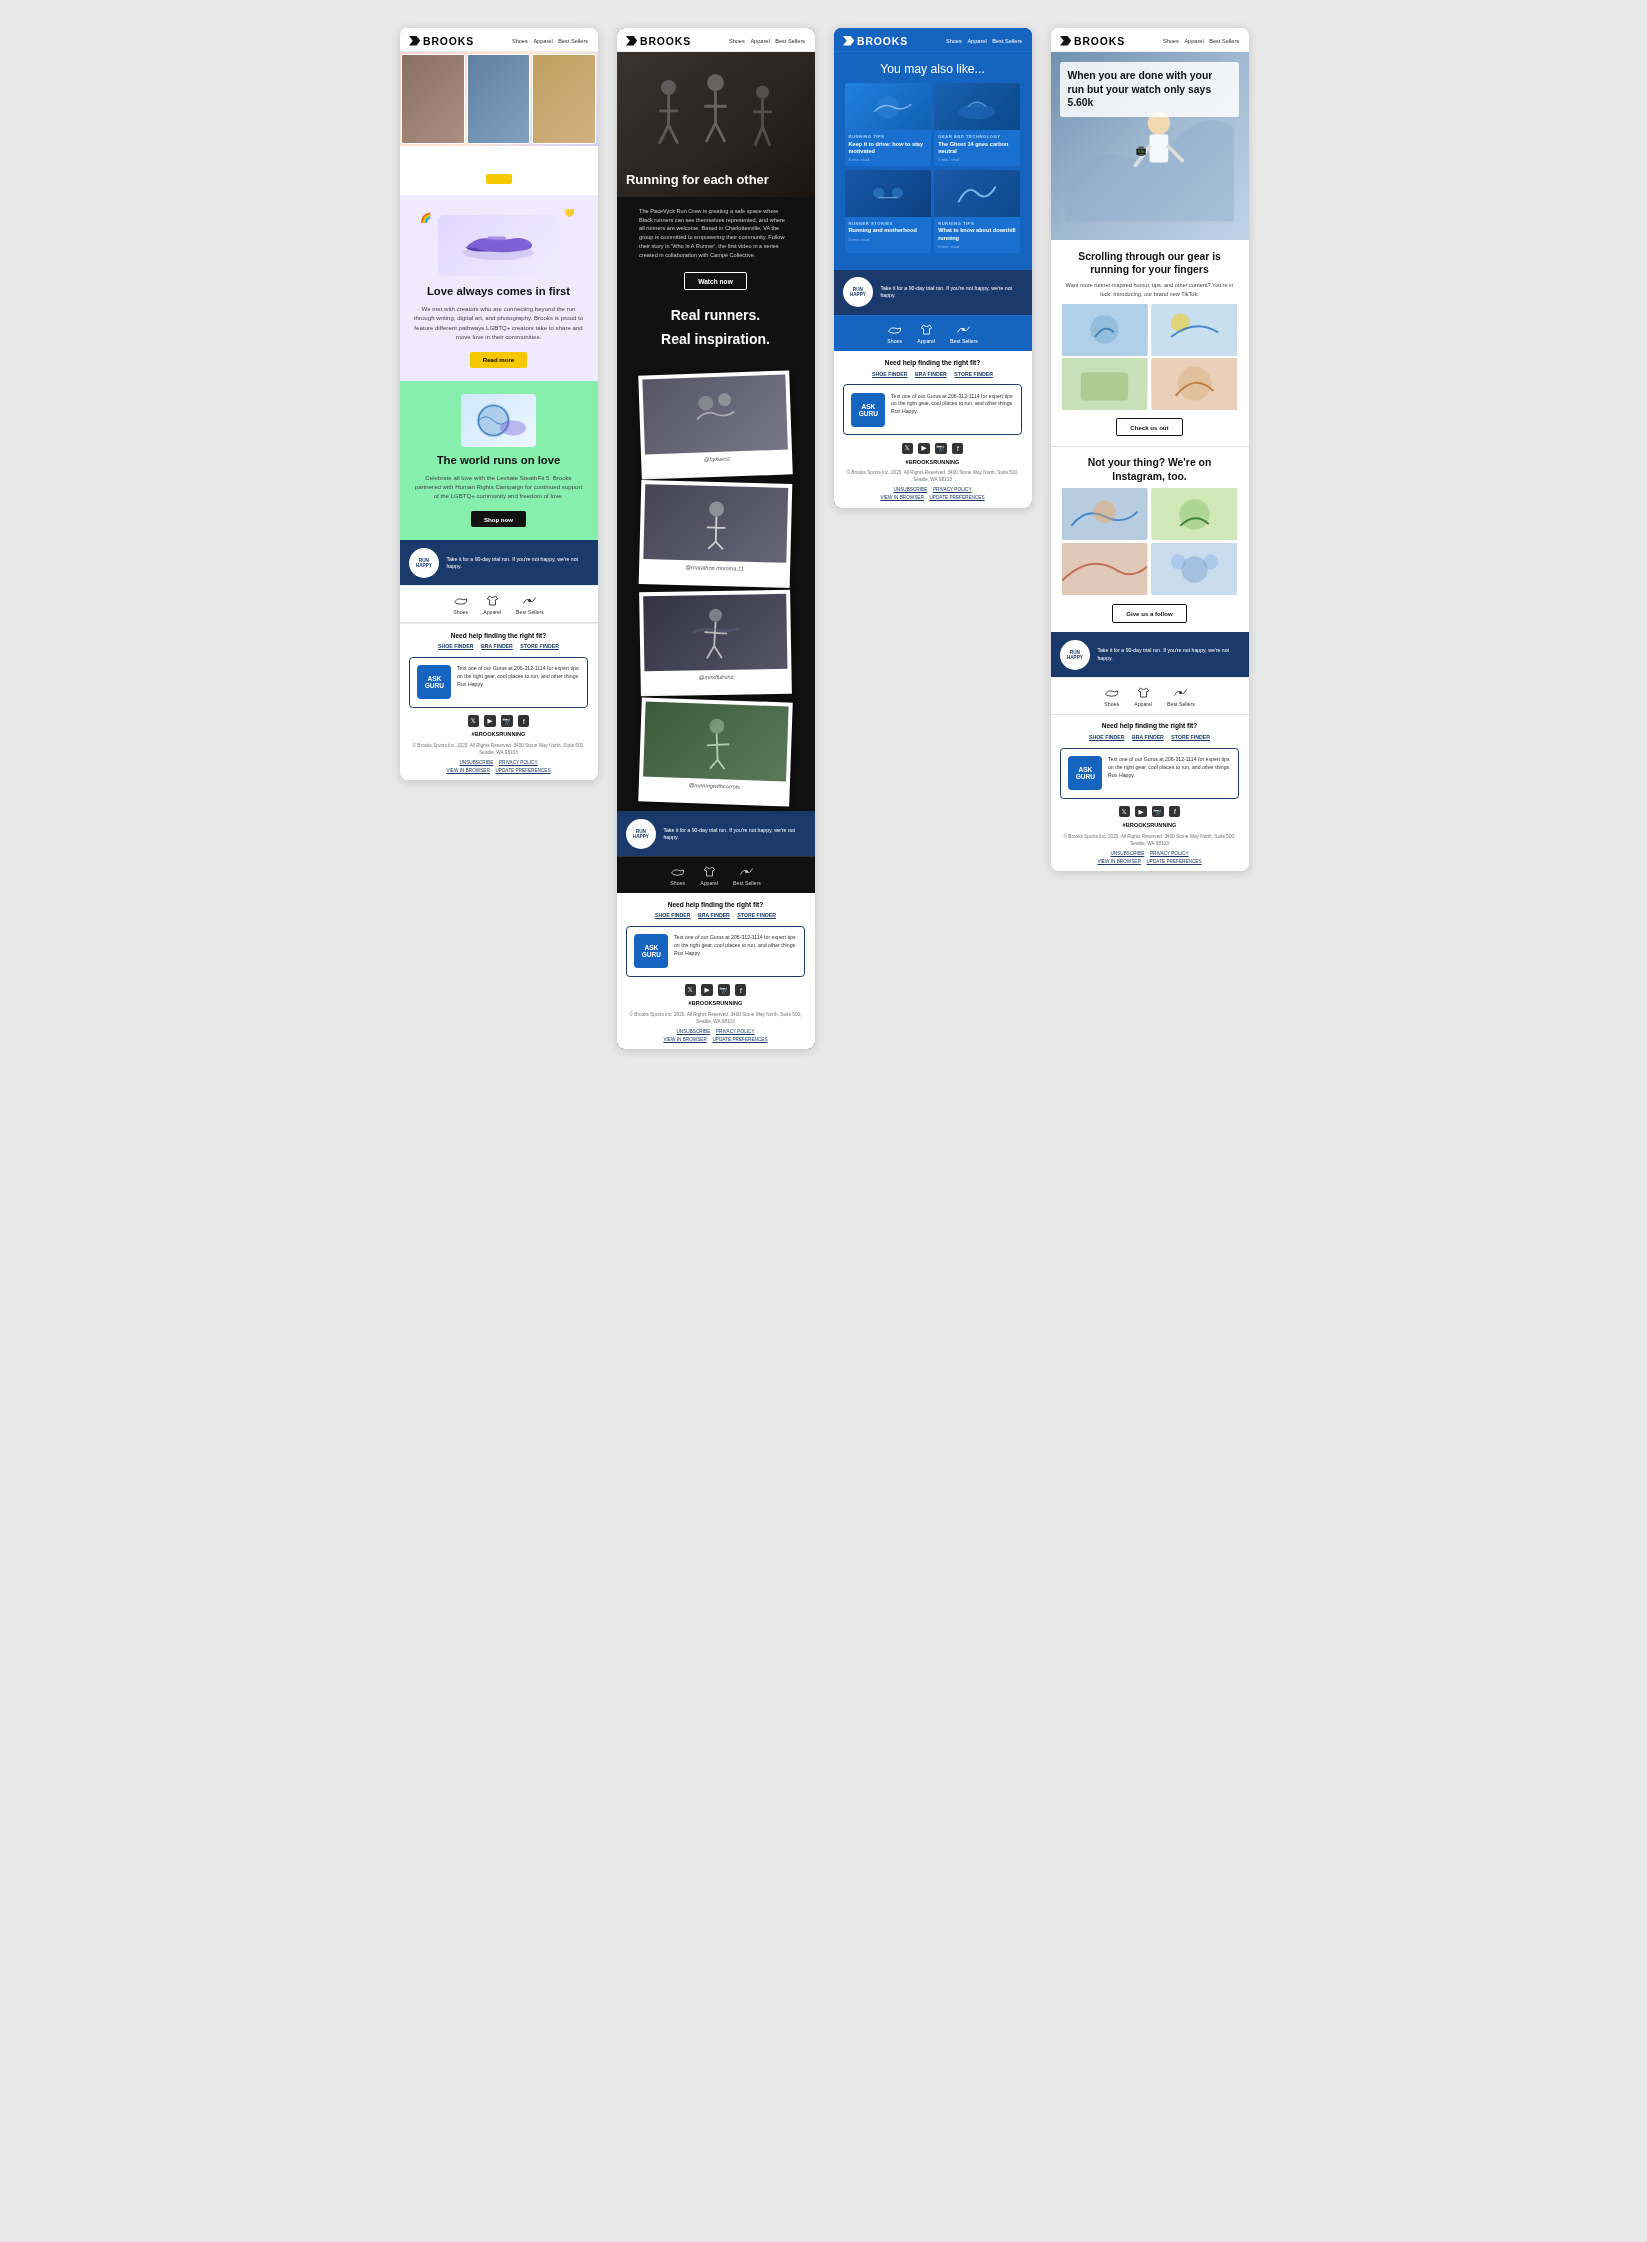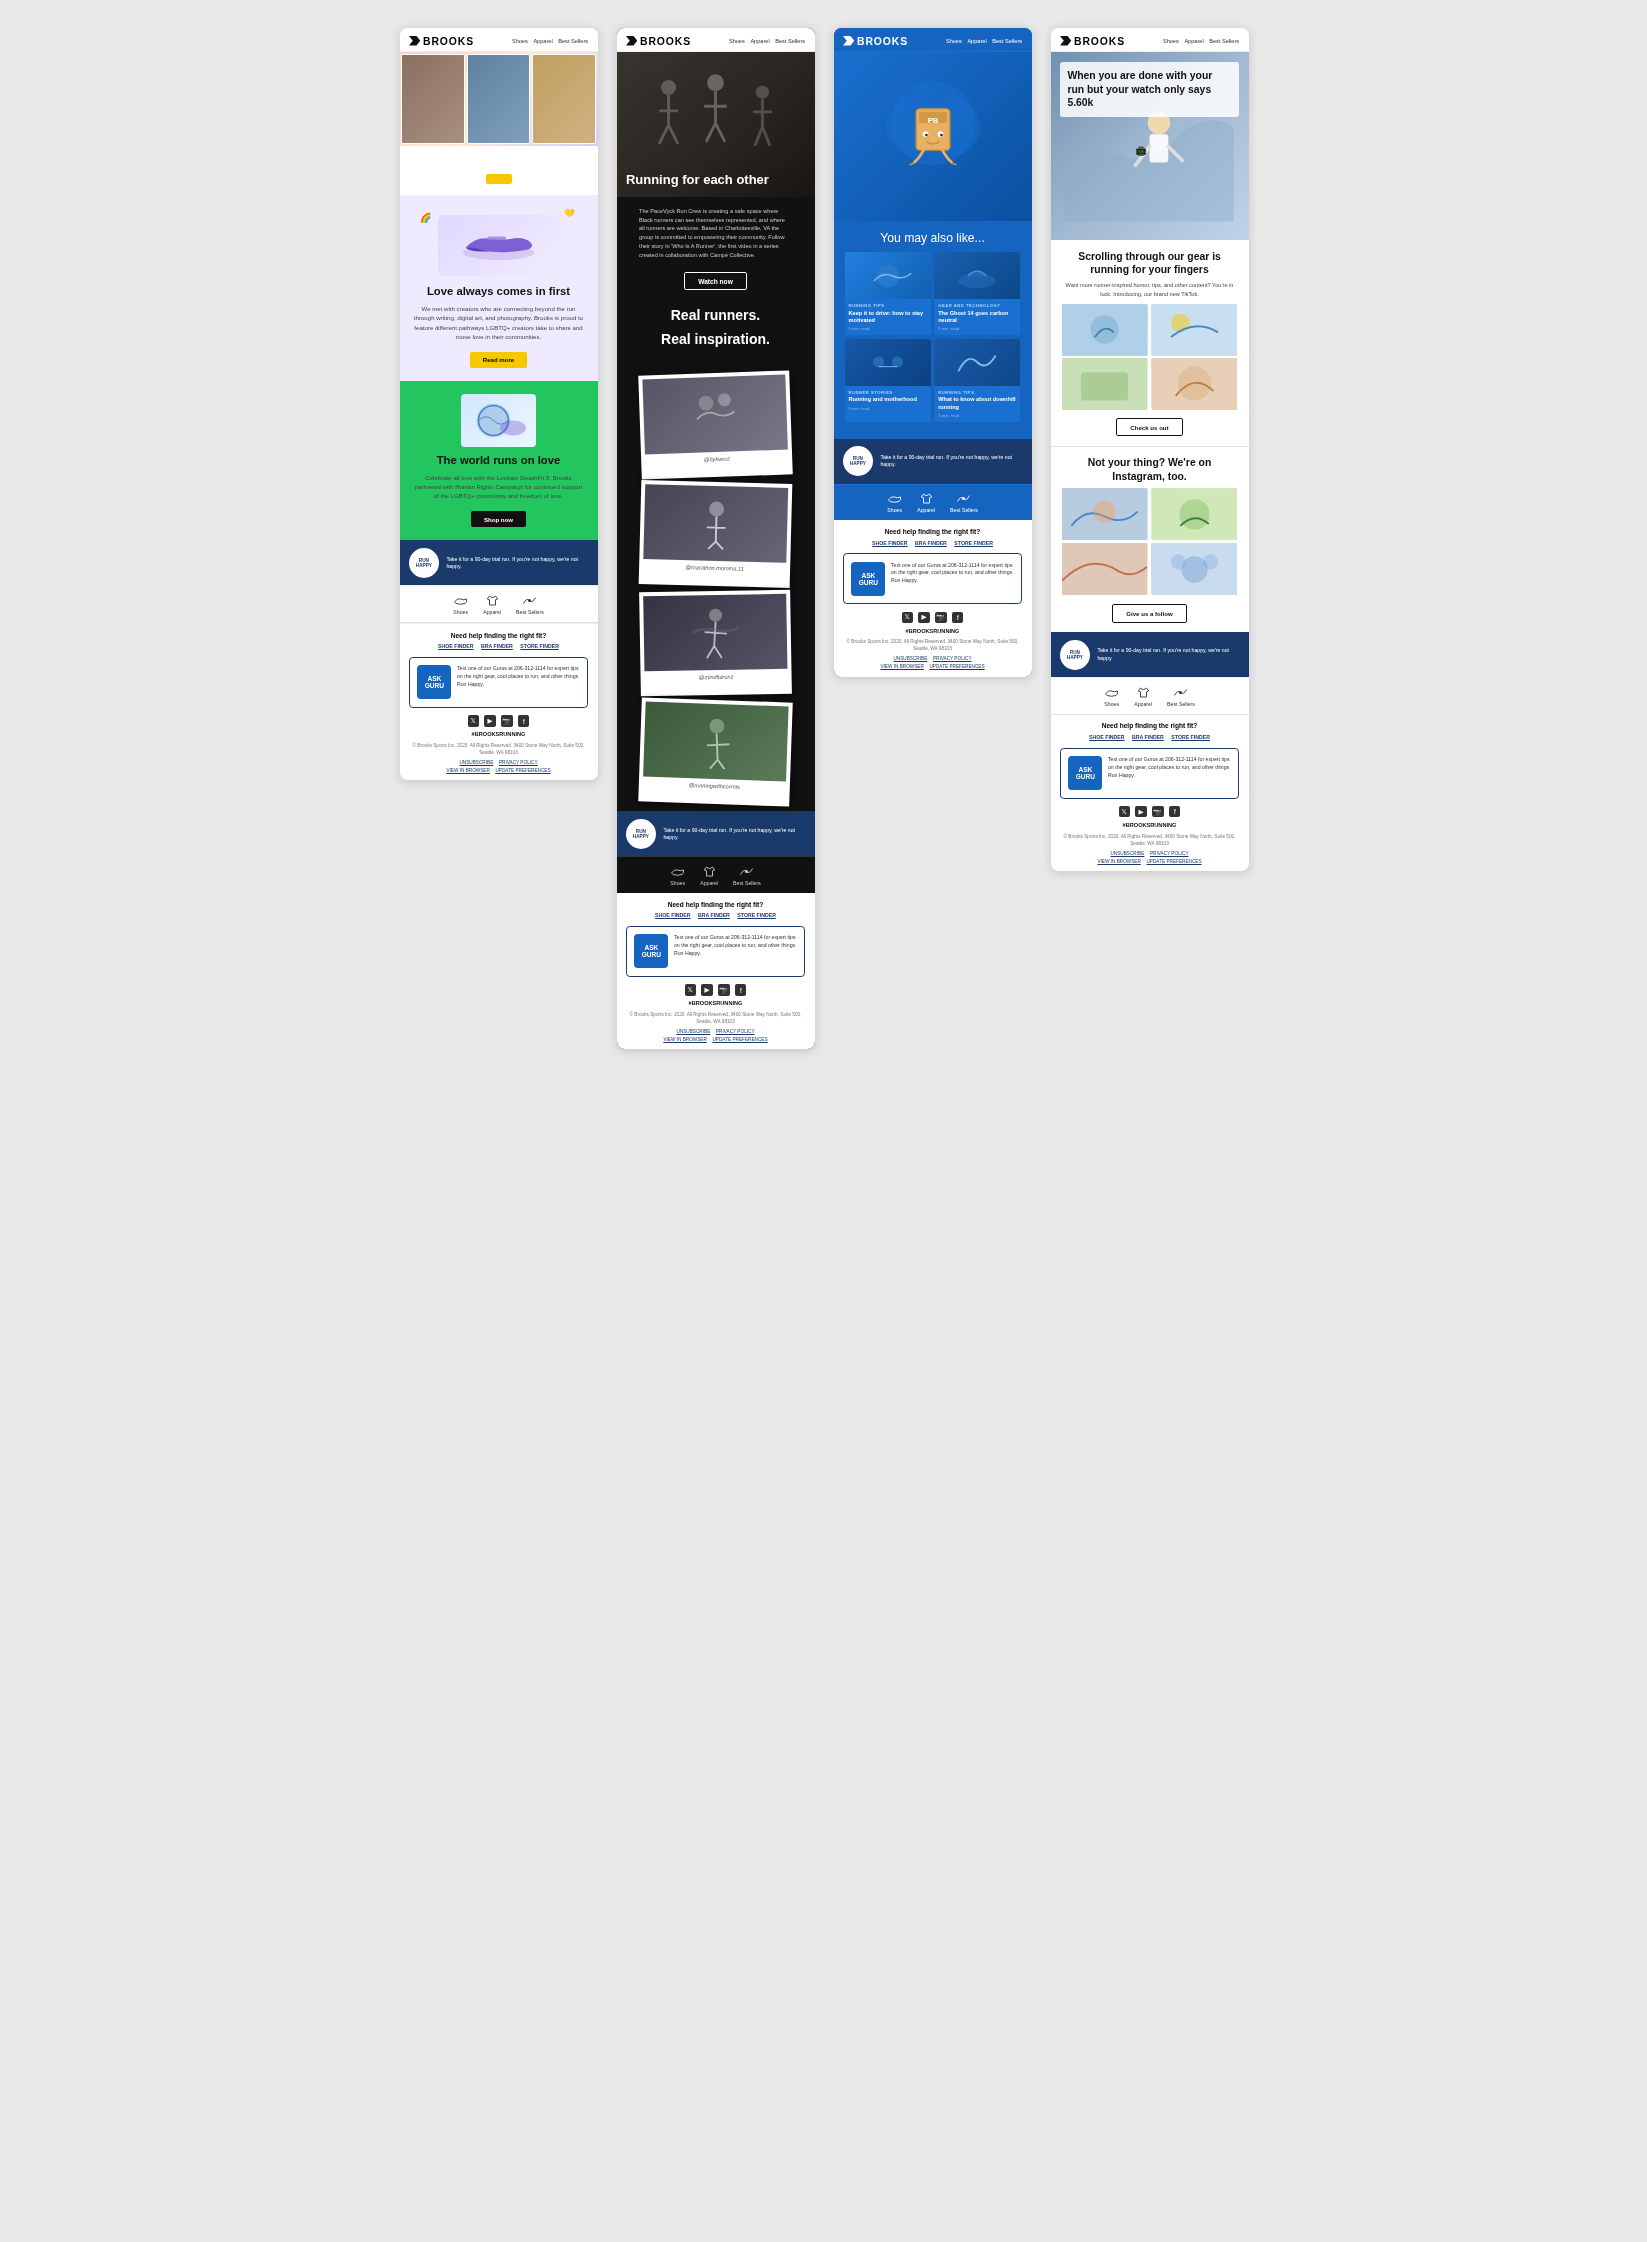--- a/index.html
+++ b/index.html
@@ -77,21 +77,21 @@
     .btn-dark { background: #111; color: #fff; }
     .btn-outline { background: transparent; border: 1.4px solid #111; color: #111; }
     
     .product-area {
       background: #f0eaff;
       padding: 13px;
       text-align: center;
     }
     
     .inspire-section {
-      background: #22c55e;
+      background: #86efac;
       padding: 13px;
       text-align: center;
     }
     
     .run-happy-footer {
       background: #1a3a6b;
       padding: 7.5px 9.4px;
       display: flex;
       align-items: center;
       gap: 7.5px;
@@ -720,42 +720,20 @@
       </svg>
       <span>BROOKS</span>
     </div>
     <div class="nav-links" style="color:#fff;">
       <span>Shoes</span>
       <span>Apparel</span>
       <span>Best Sellers</span>
     </div>
   </div>
 
-  <div class="blue-hero">
-    <svg width="132" height="122" viewBox="0 0 140 130">
-
-      <circle cx="70" cy="50" r="45" fill="#1a70d0" opacity="0.5"></circle>
-      <circle cx="50" cy="55" r="30" fill="#1a70d0" opacity="0.4"></circle>
-      <circle cx="90" cy="55" r="30" fill="#1a70d0" opacity="0.4"></circle>
-
-      <rect x="52" y="35" width="36" height="44" rx="4" fill="#e8b060" stroke="#c8903a" stroke-width="1.5"></rect>
-      <rect x="55" y="38" width="30" height="12" rx="2" fill="#c8903a" opacity="0.7"></rect>
-      <text x="70" y="50" text-anchor="middle" font-size="8" fill="#fff" font-weight="bold">PB</text>
-
-      <circle cx="62" cy="62" r="3" fill="#fff"></circle>
-      <circle cx="78" cy="62" r="3" fill="#fff"></circle>
-      <circle cx="63" cy="63" r="1.5" fill="#333"></circle>
-      <circle cx="79" cy="63" r="1.5" fill="#333"></circle>
-
-      <path d="M63,70 Q70,75 77,70" stroke="#c8903a" stroke-width="1.5" fill="none"></path>
-
-      <path d="M60,79 Q55,88 50,92 M80,79 Q85,88 90,92" stroke="#e8b060" stroke-width="3" fill="none" stroke-linecap="round"></path>
-      <path d="M50,92 Q47,95 45,94 M90,92 Q93,95 95,94" stroke="#c8903a" stroke-width="2" fill="none"></path>
-    </svg>
-  </div>
 
 
   <div style="background:#1564c0; padding:0 5.6px 9.4px;">
     <div class="you-may-title">You may also like...</div>
     <div class="article-grid">
       <div class="article-card">
         <div class="article-card-img">
           <svg width="56" height="28" viewBox="0 0 60 30">
             <circle cx="30" cy="15" r="12" fill="#3080d0" opacity="0.6"></circle>
             <path d="M15,20 Q25,10 35,15 Q45,20 55,12" stroke="#80b8f0" stroke-width="1.5" fill="none"></path>

